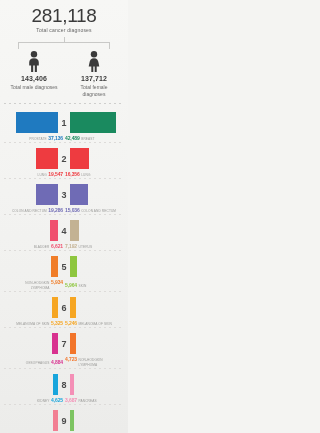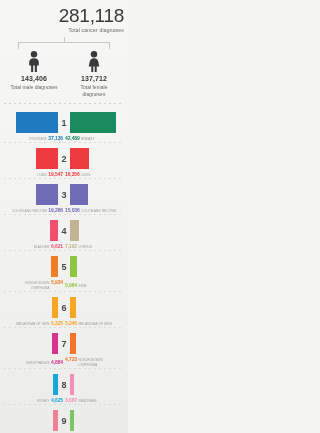--- a/index.html
+++ b/index.html
@@ -10,21 +10,21 @@
     color:#3b3b3b;
     -webkit-font-smoothing:antialiased;
   }
   #page{
     width:128px;height:433px;position:relative;
     background:linear-gradient(180deg,#f7f7f5 0%,#f2f2f0 55%,#ececea 100%);
     box-sizing:border-box;
   }
 
   
-  .header{padding:6px 4px 0;text-align:right;}
+  .header{padding:6px 4px 0;text-align:center;}
   .big-number{
     font-size:19px;line-height:20px;font-weight:400;
     letter-spacing:-0.3px;color:#3a3a3a;
   }
   .big-sub{
     font-size:5px;line-height:7px;color:#666;margin-top:1px;letter-spacing:.2px;
   }
 
   
   .connector{

